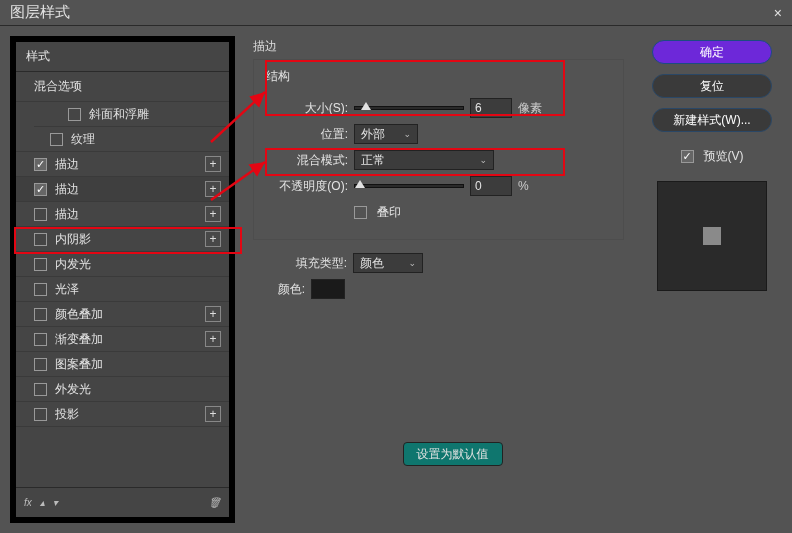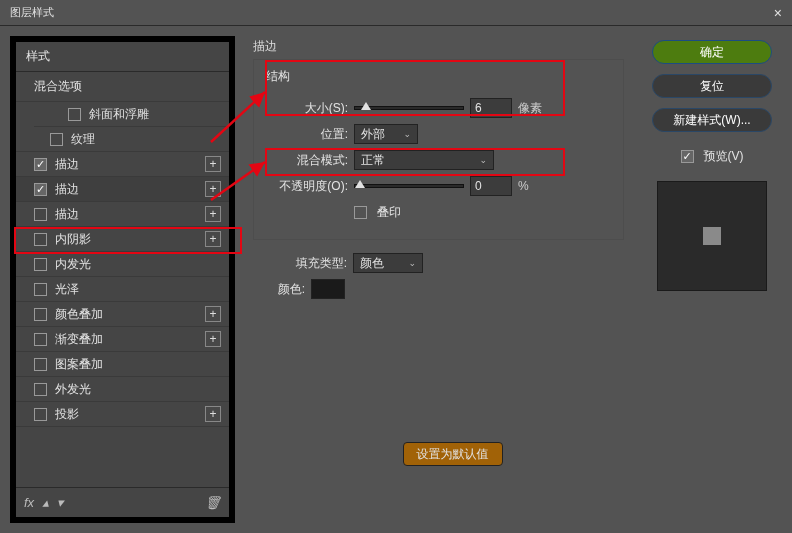--- a/index.html
+++ b/index.html
@@ -9,21 +9,21 @@
     font-family: "Microsoft YaHei", Arial, sans-serif;
     font-size: 12px; color: #e2e2e2;
     overflow: hidden;
   }
   .titlebar {
     height: 26px; display: flex; align-items: center;
     padding: 0 10px; background: #535353;
     border-bottom: 1px solid #2a2a2a;
     justify-content: space-between;
   }
-  .titlebar .title { font-size: 11px; }
+  .titlebar .title { font-size: 15px; }
   .titlebar .close { font-size: 14px; color: #e2e2e2; cursor: default; }
   .content { display: flex; height: calc(100% - 26px); padding: 10px; gap: 8px; }
   
   .left {
     width: 225px; display: flex; flex-direction: column;
     background: #454545; border: 6px solid #000000;
     position: relative;
   }
   .left-list { flex: 1; overflow: auto; }
   .style-hdr { padding: 6px 10px; background: #454545; border-bottom: 1px solid #2a2a2a; }
@@ -45,21 +45,21 @@
     display: flex; align-items: center; justify-content: center;
     font-size: 12px; color: #ddd; background: #484848;
   }
   .blend-opts { padding: 6px 10px 6px 18px; border-bottom: 1px solid #3a3a3a; }
   .left-footer {
     height: 30px; display: flex; align-items: center;
     padding: 0 8px; border-top: 1px solid #2a2a2a;
     justify-content: space-between; font-style: italic;
   }
   .left-footer .grp { display: flex; gap: 8px; }
-  .left-footer span { font-size: 13px; color: #bbb; }
+  .left-footer span { font-size: 10px; color: #bbb; }
   
   .mid { flex: 1; padding: 0 10px; position: relative; }
   .section-title { margin: 2px 0 4px 0; font-size: 12px; color: #ddd; }
   .fieldset {
     border: 1px solid #2a2a2a22; padding: 8px 12px 14px 12px;
     margin-bottom: 10px;
   }
   .fieldset-label { font-size: 12px; margin-bottom: 10px; }
   .form-row {
     display: flex; align-items: center; height: 26px;
@@ -91,35 +91,35 @@
     width: 13px; height: 13px; border: 1px solid #999;
     display: inline-flex; align-items: center; justify-content: center;
     font-size: 11px; margin-right: 4px;
   }
   .color-swatch {
     width: 34px; height: 20px; background: #1a1a1a;
     border: 1px solid #222;
   }
   .btnrow { display: flex; justify-content: center; gap: 14px; margin-top: 22px; }
   .btn-mid {
-    min-width: 100px; height: 24px; background: #a16207;
+    min-width: 100px; height: 24px; background: #0f766e;
     border: 1px solid #222; border-radius: 4px;
     display: flex; align-items: center; justify-content: center;
     color: #e2e2e2;
     margin-left: 28px;
   }
   
   .right { width: 140px; display: flex; flex-direction: column; align-items: center; gap: 10px; padding-top: 4px; }
   .pillbtn {
     width: 120px; height: 24px; border-radius: 12px;
     display: flex; align-items: center; justify-content: center;
     color: #fff; border: 1px solid #2a4766;
     background: #3a3a3a;
   }
-  .pillbtn.primary { background: #4d7c0f; border-color: #1c4c82; }
+  .pillbtn.primary { background: #6d28d9; border-color: #1c4c82; }
   .preview-row { display: flex; align-items: center; gap: 6px; margin-top: 6px; }
   .preview-row .chk2.on { background: #666; color: #fff; }
   .preview-box {
     width: 110px; height: 110px; background: #2a2a2a;
     border: 1px solid #1a1a1a; display: flex;
     align-items: center; justify-content: center; margin-top: 6px;
   }
   .preview-inner { width: 18px; height: 18px; background: #8a8a8a; }
   
   .hl { position: absolute; border: 2px solid #e30613; pointer-events: none; }

